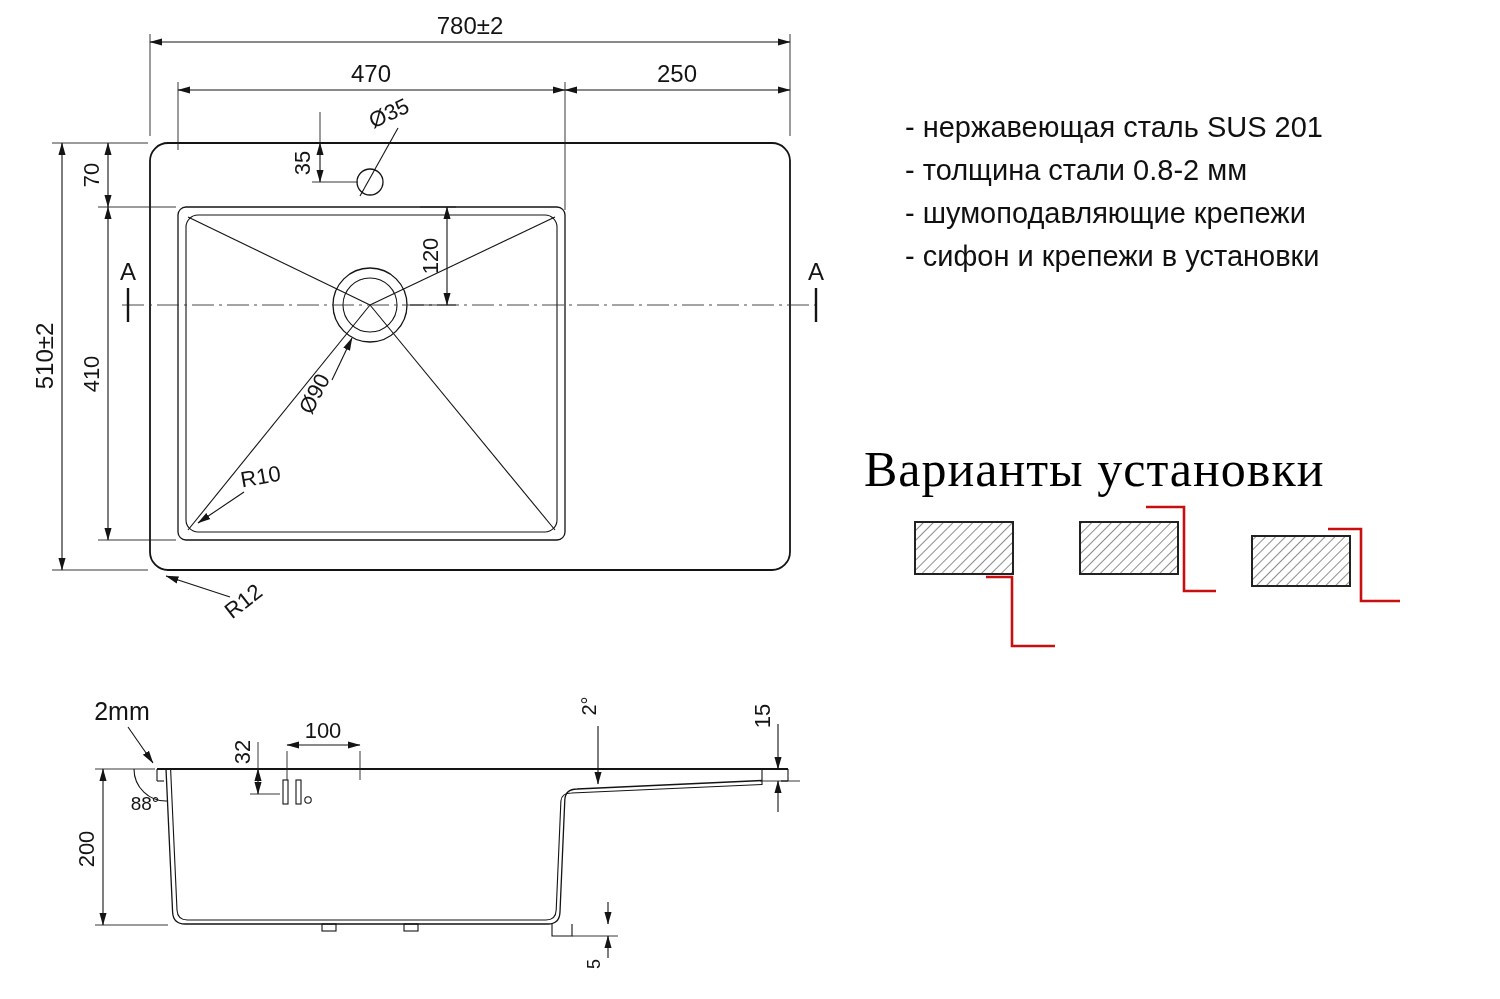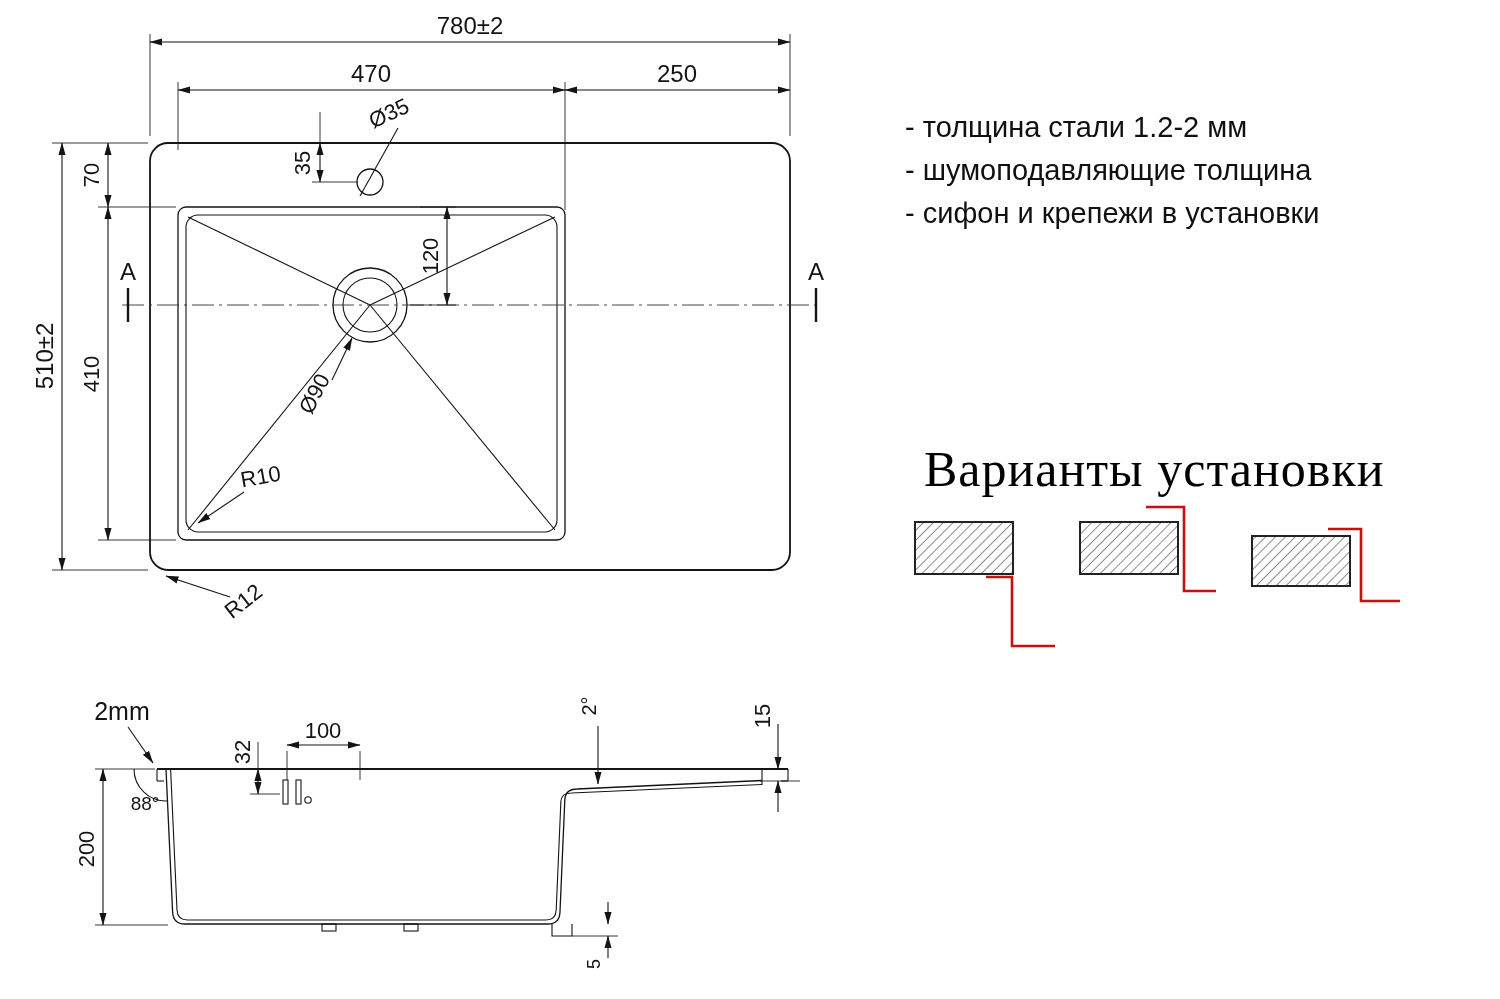--- a/index.html
+++ b/index.html
@@ -9,21 +9,21 @@
   .dim{font-size:22px;}
   .dim-big{font-size:24px;}
   .ext{stroke:#222;stroke-width:0.9;fill:none;}
   .dimln{stroke:#141414;stroke-width:1.1;fill:none;}
   .ln{stroke:#141414;stroke-width:1.3;fill:none;}
   .ln2{stroke:#141414;stroke-width:1.8;fill:none;}
   .thin{stroke:#141414;stroke-width:1.1;fill:none;}
   .cl{stroke:#333;stroke-width:0.9;fill:none;stroke-dasharray:22 5 3 5;}
   .red{fill:none;stroke-width:2.6;}
   .specs{position:absolute;left:905px;top:106px;font-size:29px;line-height:43px;color:#101010;}
-  .install-title{position:absolute;left:924px;top:440px;font-size:50px;letter-spacing:1px;
+  .install-title{position:absolute;left:864px;top:440px;font-size:50px;letter-spacing:1px;
                  font-family:"Liberation Serif",serif;color:#000;}
 </style>
 </head>
 <body>
 
 <div class="canvas">
 
 <svg width="1500" height="999" viewBox="0 0 1500 999" style="position:absolute;left:0;top:0;">
   <defs>
     <marker id="arr" viewBox="0 0 12 8" refX="11.5" refY="4" markerWidth="13" markerHeight="9" orient="auto-start-reverse" markerUnits="userSpaceOnUse">
@@ -212,20 +212,21 @@
     <rect x="1080" y="522" width="98" height="52" fill="url(#hatch)" stroke="#222" stroke-width="2"></rect>
     <path d="M 1146 507 L 1184 507 L 1184 591 L 1216 591" class="red" stroke="#c80f0f"></path>
   </g>
   <g>
     <rect x="1252" y="536" width="98" height="50" fill="url(#hatch)" stroke="#222" stroke-width="2"></rect>
     <path d="M 1328 529 L 1361 529 L 1361 601 L 1400 601" class="red" stroke="#c80f0f"></path>
   </g>
 </svg>
 
 <div class="specs">
-  <div>- толщина стали 1.2-2 мм</div>
-  <div>- шумоподавляющие толщина</div>
+  <div>- нержавеющая сталь SUS 201</div>
+  <div>- толщина стали 0.8-2 мм</div>
+  <div>- шумоподавляющие крепежи</div>
   <div>- сифон и крепежи в установки</div>
 </div>
 
 <div class="install-title">Варианты установки</div>
 
 </div>
 
 </body></html>

